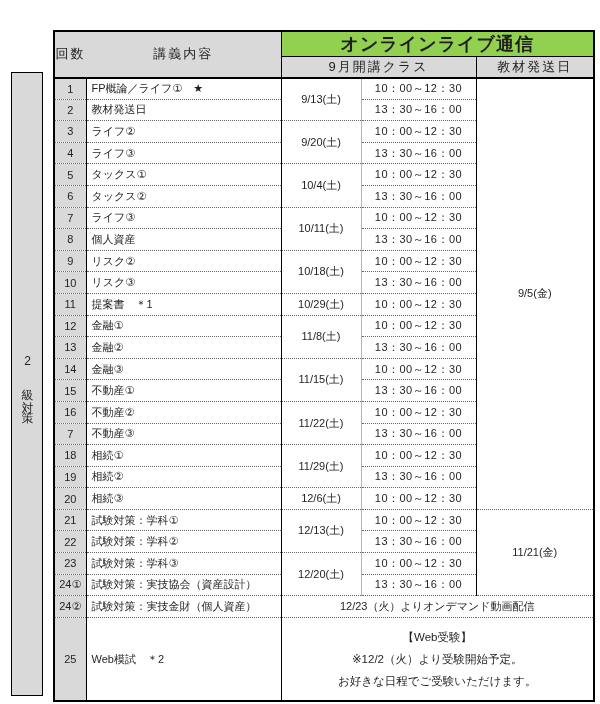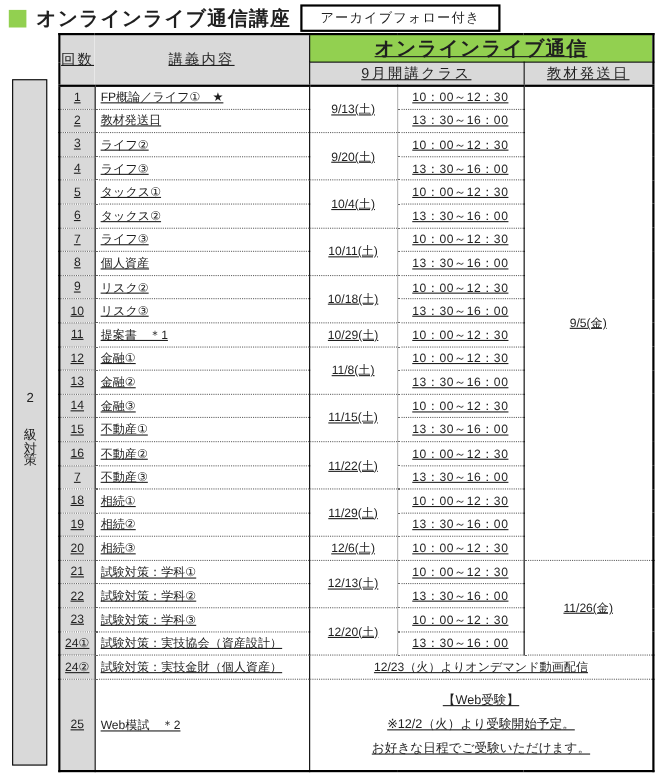--- a/index.html
+++ b/index.html
@@ -16,21 +16,21 @@
 
   
   .side-label { position:absolute; left:11px; top:72px; width:32px; height:624px;
     background:var(--gray); border:1.5px solid #000;
     writing-mode:vertical-rl; text-orientation:upright;
     display:flex; align-items:center; justify-content:center;
     font-size:12px; letter-spacing:0.95em; }
 
   
   table.sched { position:absolute; left:53px; top:30px; width:540px;
-    border-collapse:collapse; table-layout:fixed; border:2px solid #000; font-size:11px;text-decoration:underline; }
+    border-collapse:collapse; table-layout:fixed; border:2px solid #000; font-size:11px; }
   .sched th, .sched td { overflow:hidden; white-space:nowrap; text-align:center; vertical-align:middle; }
   .sched thead tr { height:21px; }
   .sched tbody tr { height:21.6px; }
   .sched tbody tr.tall { height:84px; }
 
   .sched thead th { background:var(--gray); font-weight:normal; font-size:13px;
     border-bottom:2px solid #000; letter-spacing:2px; }
   .sched thead th.green { background:var(--green); font-weight:bold; font-size:18px;
     border-bottom:1.5px solid #000; border-left:1.5px solid #000; letter-spacing:1px; }
   .sched thead th.h-span { border-left:1.5px solid #000; }
@@ -45,25 +45,20 @@
   .c-merged { border-left:1.5px solid #000; }
   .c-merged div { line-height:22px; }
   tr.tall .c-merged { font-size:11.5px; }
   tr.tall .c-content, tr.tall .c-no { vertical-align:middle; }
 </style>
 </head>
 <body>
 
 <div class="page">
 
-  <div class="titlebar">
-    <div class="title-square"></div>
-    <div class="title-text">オンラインライブ通信講座</div>
-    <div class="badge">アーカイブフォロー付き</div>
-  </div>
 
   <div class="side-label">2級対策</div>
 
   <table class="sched">
     <colgroup>
       <col style="width:32px">
         <col style="width:195px">
         <col style="width:80px">
         <col style="width:115px">
         <col style="width:118px">
@@ -190,21 +185,21 @@
           <td class="c-no">20</td>
           <td class="c-content">相続③</td>
           <td class="c-date" rowspan="1">12/6(土)</td>
           <td class="c-time">10：00～12：30</td>
         </tr>
         <tr>
           <td class="c-no">21</td>
           <td class="c-content">試験対策：学科①</td>
           <td class="c-date" rowspan="2">12/13(土)</td>
           <td class="c-time">10：00～12：30</td>
-          <td class="c-ship" rowspan="4">11/26(金)</td>
+          <td class="c-ship" rowspan="4">11/21(金)</td>
         </tr>
         <tr>
           <td class="c-no">22</td>
           <td class="c-content">試験対策：学科②</td>
           <td class="c-time">13：30～16：00</td>
         </tr>
         <tr>
           <td class="c-no">23</td>
           <td class="c-content">試験対策：学科③</td>
           <td class="c-date" rowspan="2">12/20(土)</td>

